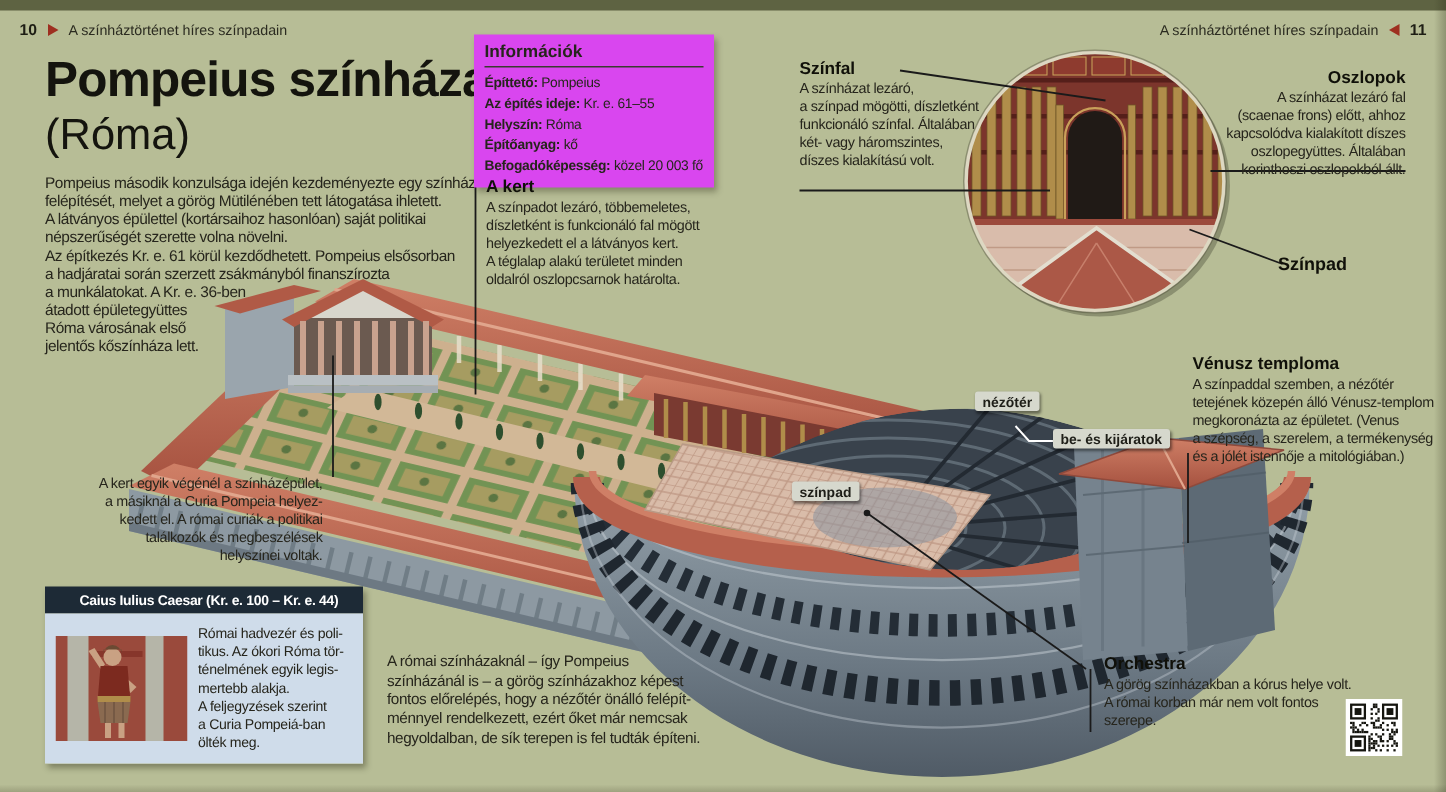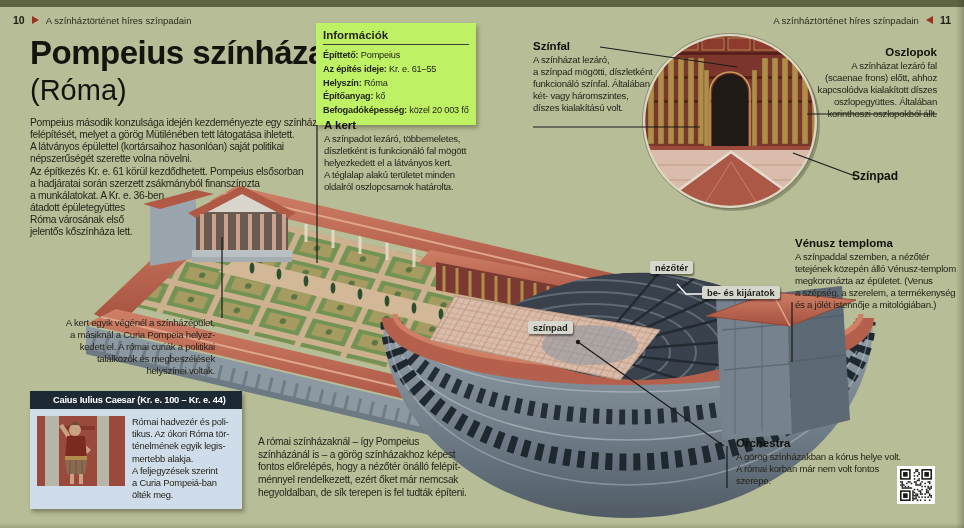--- a/index.html
+++ b/index.html
@@ -15,30 +15,30 @@
   .hdr{display:flex;align-items:center;gap:7px;font-size:9.5px;color:#2b2b20;z-index:3;position:absolute}
   .pagenum{font-weight:bold;font-size:10.5px;color:#1d1d14}
   .tri-r{width:0;height:0;border-left:7px solid #9e2f20;border-top:4px solid transparent;border-bottom:4px solid transparent}
   .tri-l{width:0;height:0;border-right:7px solid #9e2f20;border-top:4px solid transparent;border-bottom:4px solid transparent}
   .title{font-size:33px;font-weight:bold;letter-spacing:-0.5px;color:#14140e;line-height:1.05}
   .subtitle{font-size:29px;font-weight:normal;color:#14140e}
   .para{font-size:10.3px;letter-spacing:-0.3px;line-height:1.17;white-space:pre-line}
   .callout-title{font-size:11.5px;font-weight:bold;color:#101009;margin:0 0 2px}
   .callout-body{font-size:9.6px;letter-spacing:-0.25px;line-height:1.24;white-space:pre-line}
   .right{text-align:right}
-  .infobox{background:#bef264;width:146px;padding:6px 7px 7px;box-shadow:2px 3px 4px rgba(40,40,20,0.35)}
+  .infobox{background:#d946ef;width:146px;padding:6px 7px 7px;box-shadow:2px 3px 4px rgba(40,40,20,0.35)}
   .infobox h4{font-size:11.5px;font-weight:bold;margin:0 0 4px;padding-bottom:3px;border-bottom:1.5px solid #3a3a30}
   .inforow{font-size:9.2px;letter-spacing:-0.2px;line-height:1.5}
   .inforow b{font-weight:bold}
   .szinpad-label{font-size:12px;font-weight:bold;color:#101009}
   .tag{position:absolute;z-index:2;background:#d6d8cd;color:#1e1e18;font-size:9.3px;font-weight:bold;
        padding:1.5px 5px;border-radius:2px;box-shadow:1px 1.5px 2px rgba(0,0,0,0.45);white-space:nowrap}
   .caesar{position:absolute;z-index:2;width:212px;box-shadow:2px 3px 4px rgba(40,40,20,0.4)}
   .caesar-h{background:#1d2a36;color:#fff;font-size:9.3px;letter-spacing:-0.2px;font-weight:bold;padding:4px 23px;white-space:nowrap}
-  .caesar-b{background:#cfdcea;padding:7px;display:flex;gap:7px;align-items:flex-start}
+  .caesar-b{background:#cfdcea;padding:7px;display:flex;gap:7px;align-items:center}
   .caesar-t{font-size:9.4px;letter-spacing:-0.2px;line-height:1.3;white-space:pre-line}
   .qr{position:absolute;z-index:2}
 </style>
 </head>
 <body>
 
 <div class="page">
   <div class="top-strip"></div>
 
   <svg class="illu" width="964" height="528" viewBox="0 0 964 528">

